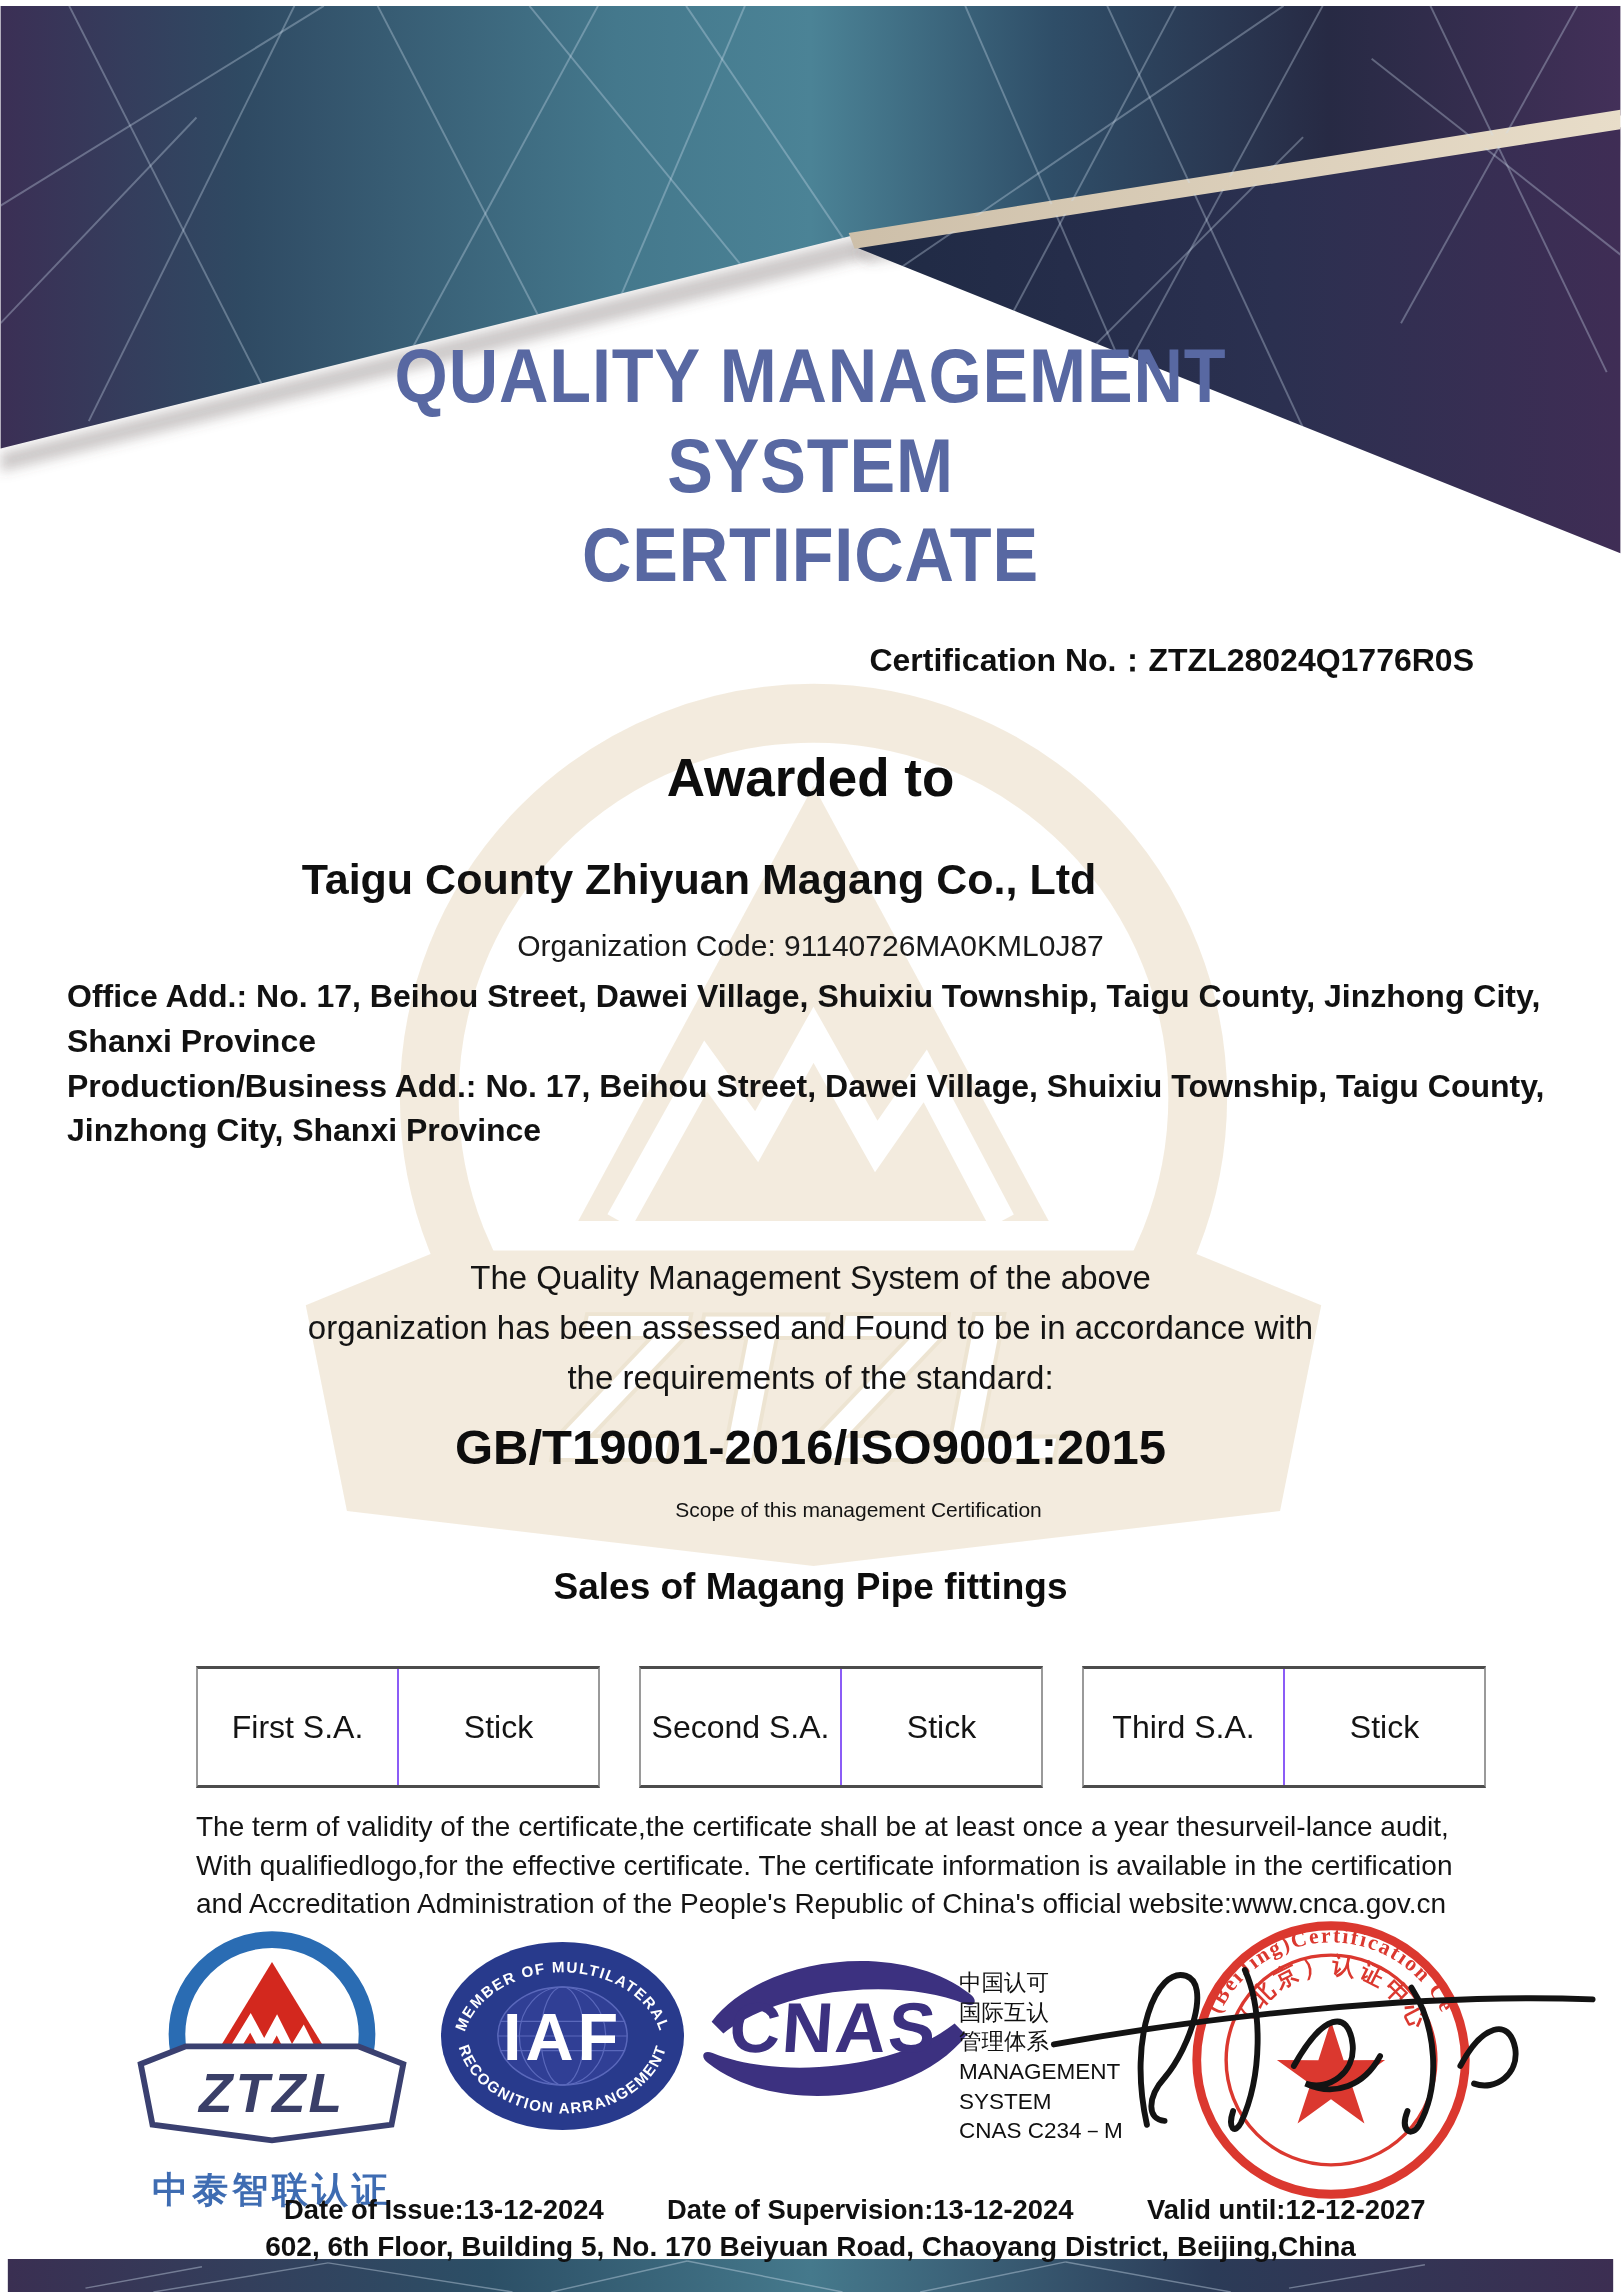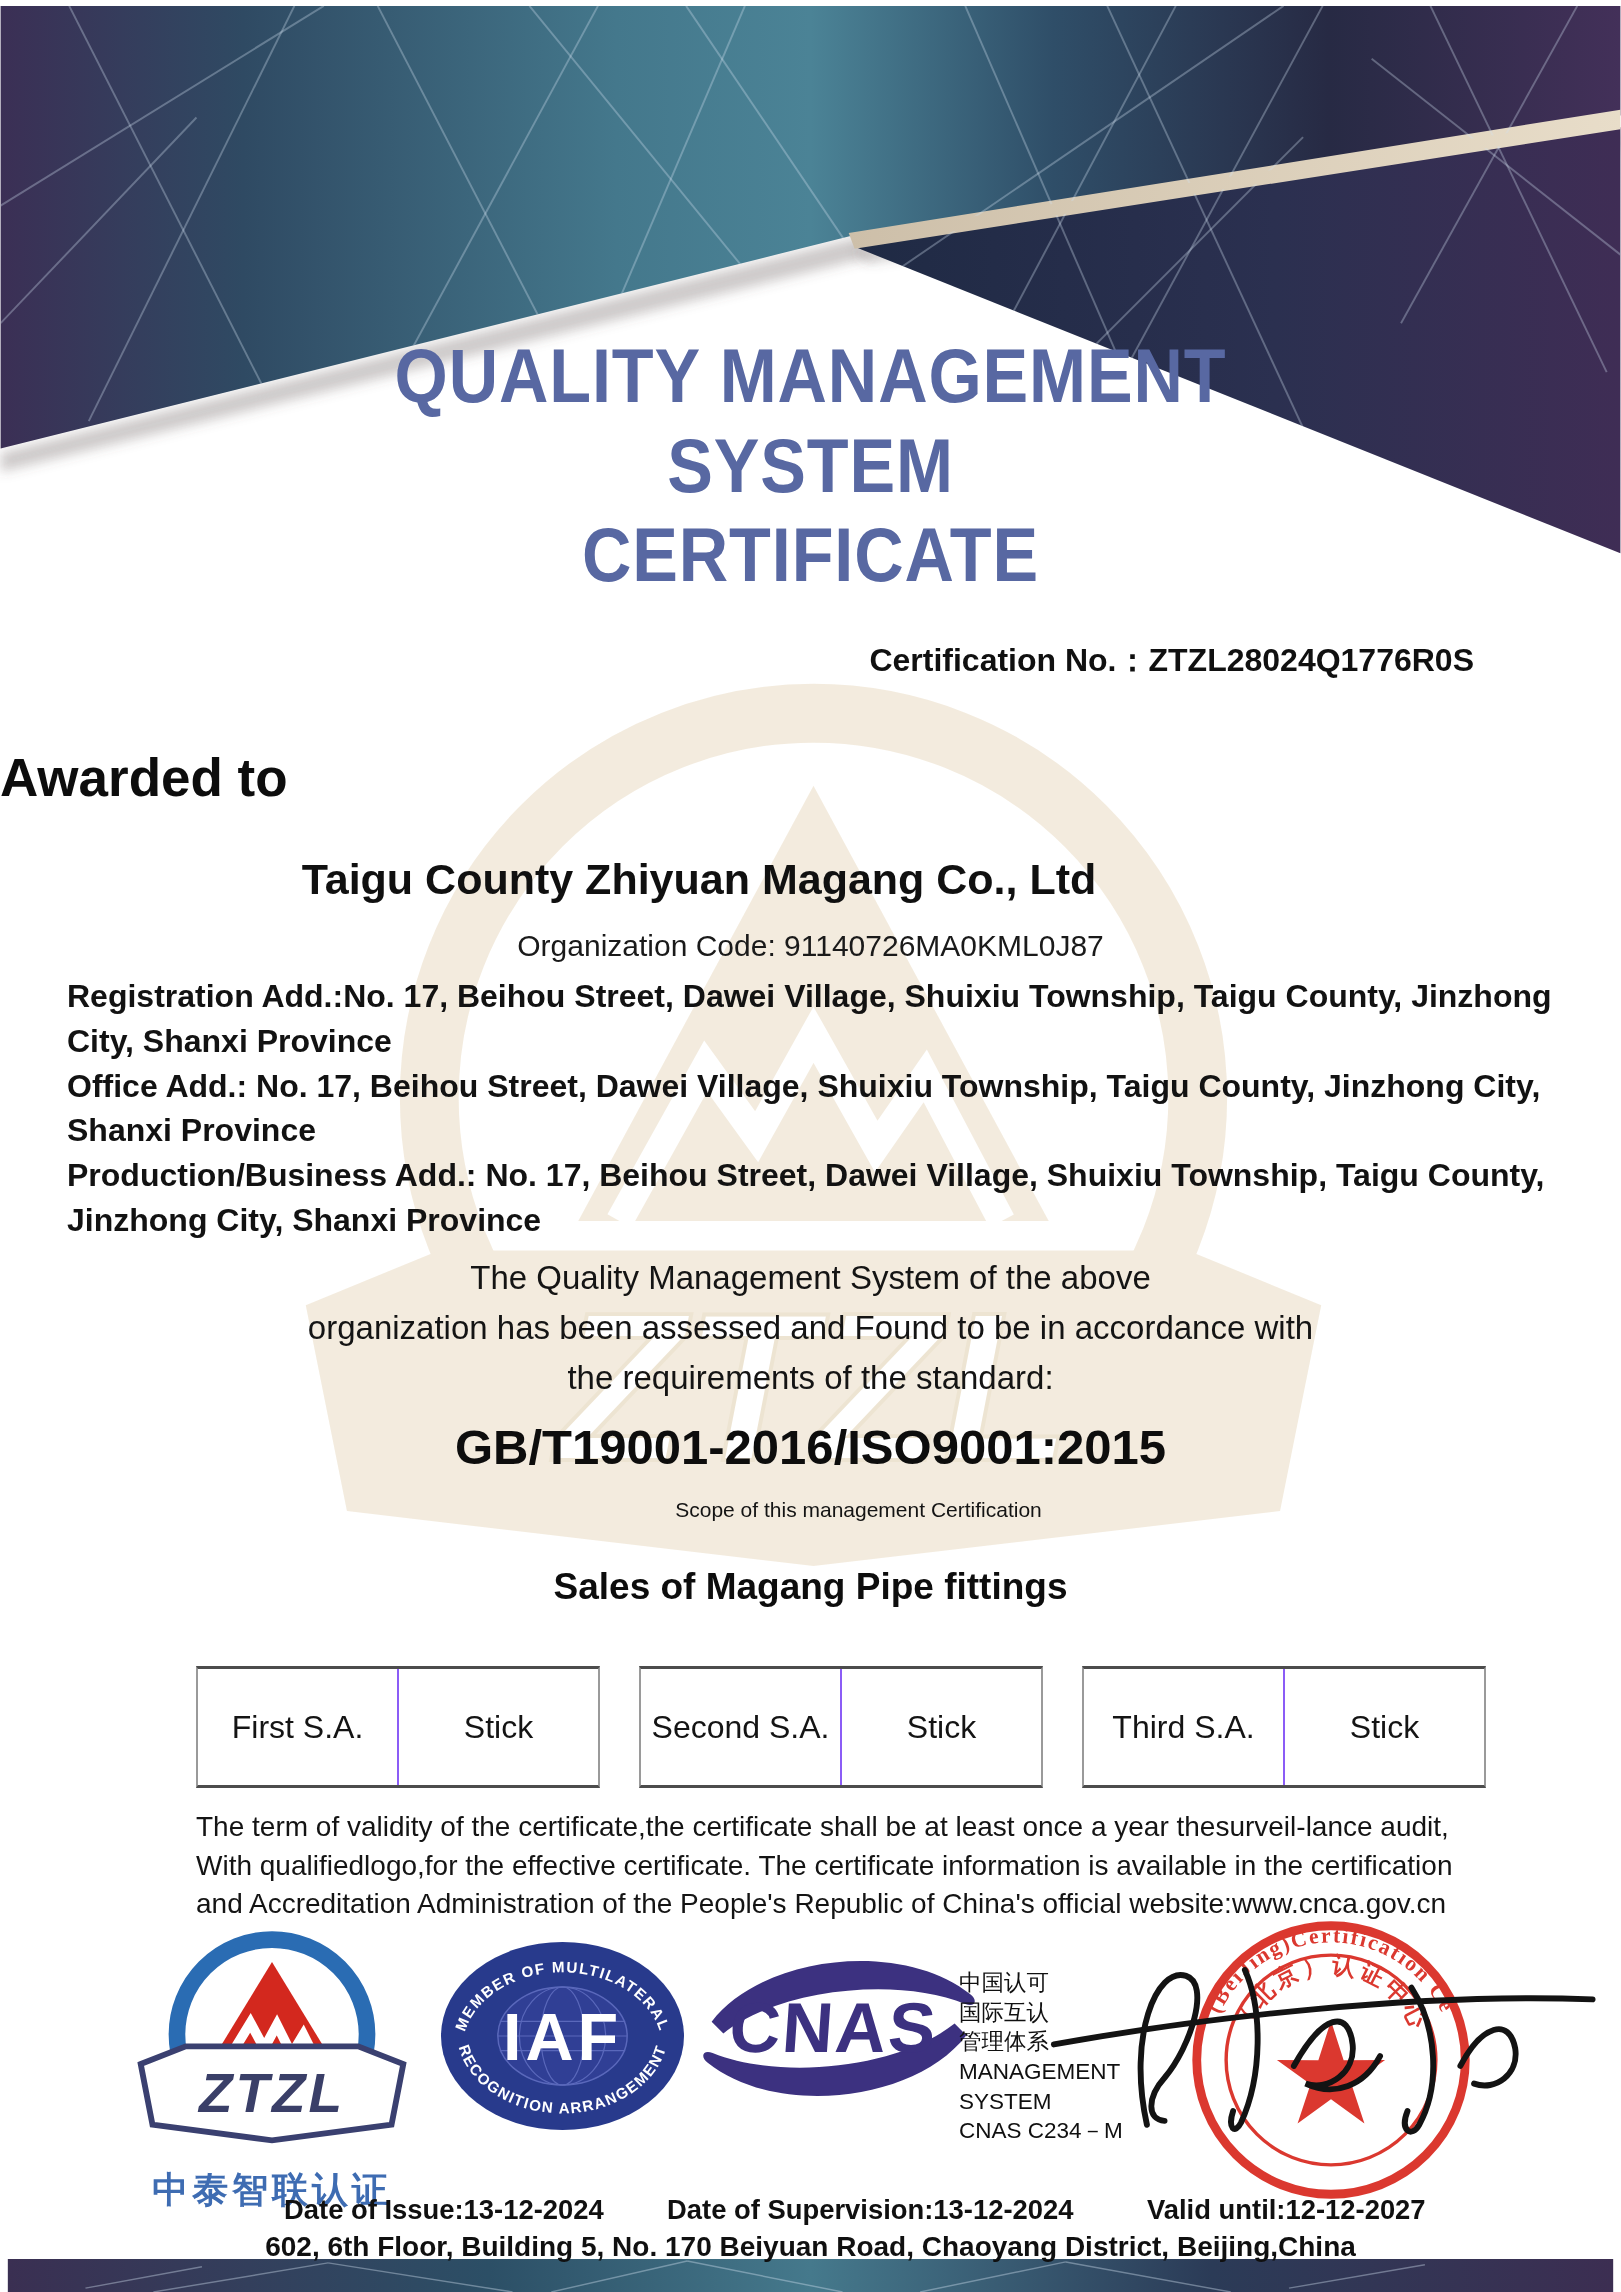--- a/index.html
+++ b/index.html
@@ -13,21 +13,21 @@
   
   .hdr{left:0;top:0;width:1621px;height:568px;}
   .ftr{left:0;top:2259px;width:1621px;height:33px;}
   
   .wm{left:245px;top:676px;width:1137px;height:990px;opacity:.55;z-index:0;pointer-events:none;}
   
   .title{left:0;top:331px;width:1621px;text-align:center;z-index:2;
          color:#5868a2;font-weight:700;font-size:76px;line-height:1.18;letter-spacing:1px;}
   .title div{transform:scaleX(.9);transform-origin:50% 50%;}
   .certno{right:147px;top:639px;font-size:32px;font-weight:700;z-index:2;color:#101010;}
-  .awarded{left:0;top:747px;width:1621px;text-align:left;font-size:53px;font-weight:700;z-index:2;color:#0d0d0d;}
+  .awarded{left:0;top:747px;width:1621px;text-align:center;font-size:53px;font-weight:700;z-index:2;color:#0d0d0d;}
   .company{left:0;top:855px;width:1398px;text-align:center;font-size:43px;font-weight:700;z-index:2;color:#101010;}
   .orgcode{left:0;top:929px;width:1621px;text-align:center;font-size:30px;z-index:2;color:#1a1a1a;}
   .addr{left:67px;top:974px;width:1488px;font-size:32px;line-height:1.4;z-index:2;color:#121212;font-weight:700;}
   .statement{left:0;top:1253px;width:1621px;text-align:center;font-size:33px;line-height:1.52;z-index:2;color:#141414;}
   .standard{left:0;top:1419px;width:1621px;text-align:center;font-size:49px;font-weight:700;z-index:2;color:#0d0d0d;}
   .scopehead{left:0;top:1498px;width:1621px;text-align:center;font-size:21px;z-index:2;color:#141414;padding-left:48px;}
   .product{left:0;top:1566px;width:1621px;text-align:center;font-size:37px;font-weight:700;z-index:2;color:#0d0d0d;}
   
   .audit{left:196px;top:1666px;width:1290px;display:flex;gap:39px;z-index:2;}
   .audit .grp{flex:1;display:flex;height:116px;
@@ -131,21 +131,20 @@
 
   <div class="abs certno">
     <span>Certification No.：</span><span>ZTZL28024Q1776R0S</span>
   </div>
 
   <div class="abs awarded">Awarded to</div>
   <div class="abs company">Taigu County Zhiyuan Magang Co., Ltd</div>
   <div class="abs orgcode">Organization Code: 91140726MA0KML0J87</div>
 
   <div class="abs addr">
-    <div>Registration Add.:No. 17, Beihou Street, Dawei Village, Shuixiu Township, Taigu County, Jinzhong City, Shanxi Province</div>
     <div>Office Add.: No. 17, Beihou Street, Dawei Village, Shuixiu Township, Taigu County, Jinzhong City, Shanxi Province</div>
     <div>Production/Business Add.: No. 17, Beihou Street, Dawei Village, Shuixiu Township, Taigu County, Jinzhong City, Shanxi Province</div>
   </div>
 
   <div class="abs statement">
     <div>The Quality Management System of the above</div>
     <div>organization has been assessed and Found to be in accordance with</div>
     <div>the requirements of the standard:</div>
   </div>
   <div class="abs standard">GB/T19001-2016/ISO9001:2015</div>

